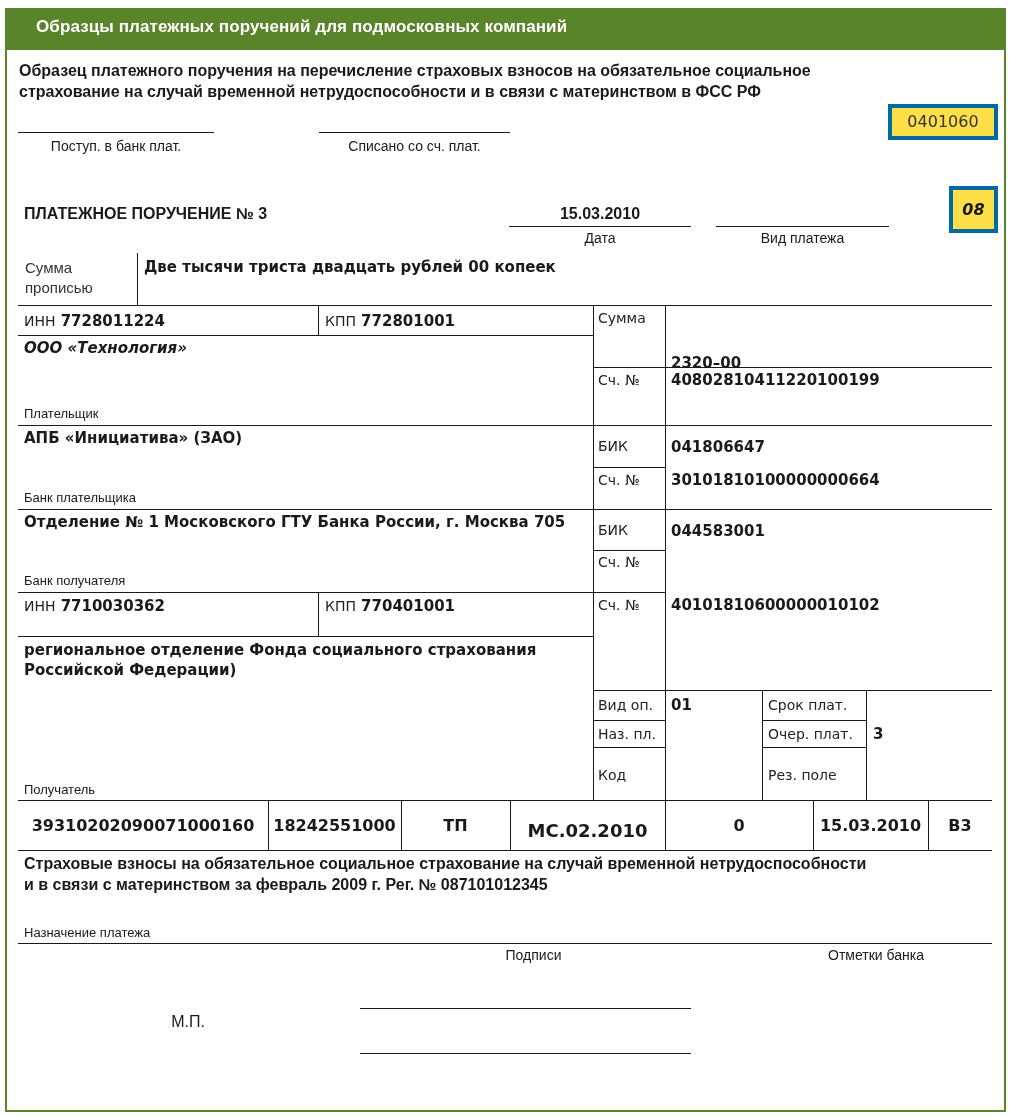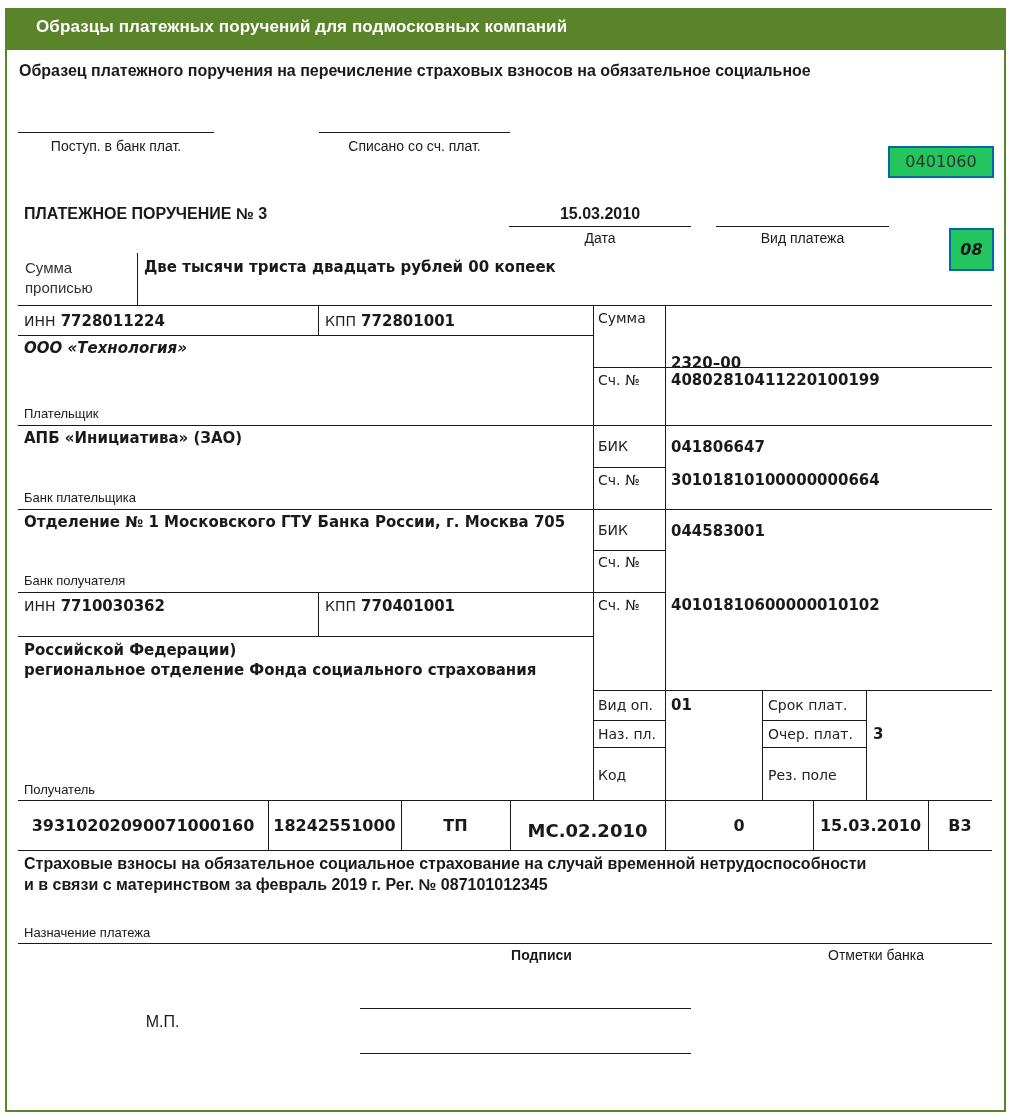--- a/index.html
+++ b/index.html
@@ -12,34 +12,35 @@
     .frame-l { left: 5px; top: 50px; width: 2px; height: 1062px; background: #5a8429; }
     .frame-r { left: 1004px; top: 50px; width: 2px; height: 1062px; background: #5a8429; }
     .frame-b { left: 5px; top: 1110px; width: 1001px; height: 2px; background: #5a8429; }
     .subtitle { left: 19px; top: 60px; font-size: 16px; font-weight: bold; line-height: 21px;
                 font-family: "Liberation Sans", sans-serif; }
     .hl { height: 1px; background: #1a1a1a; }
     .vl { width: 1px; background: #1a1a1a; }
     .small { font-size: 14px; font-family: "Liberation Sans", sans-serif; color: #1a1a1a; }
     .lbl { font-size: 14px; color: #222; }
     .val { font-size: 15px; font-weight: bold; color: #1a1a1a; }
-    .box { border: 2px solid #0369a1; background: #22c55e; margin-top: 42px; }
+    .box { border: 4px solid #0369a1; background: #fde047; }
     .center { text-align: center; }
   </style>
 </head>
 <body>
 
 <div class="abs hdr"></div>
 <div class="abs hdr-title">Образцы платежных поручений для подмосковных компаний</div>
 <div class="abs frame-l"></div>
 <div class="abs frame-r"></div>
 <div class="abs frame-b"></div>
 
 <div class="abs subtitle">
   <div>Образец платежного поручения на перечисление страховых взносов на обязательное социальное</div>
+  <div>страхование на случай временной нетрудоспособности и в связи с материнством в ФСС РФ</div>
 </div>
 
 <div class="abs box" style="left:888px; top:104px; width:102px; height:28px;">
   <div class="center" style="font-size:16px; line-height:28px; color:#333;">0401060</div>
 </div>
 
 <div class="abs hl" style="left:18px; top:132px; width:196px;"></div>
 <div class="abs small center" style="left:18px; top:138px; width:196px;">Поступ. в банк плат.</div>
 <div class="abs hl" style="left:319px; top:132px; width:191px;"></div>
 <div class="abs small center" style="left:319px; top:138px; width:191px;">Списано со сч. плат.</div>
@@ -110,22 +111,22 @@
 </div>
 <div class="abs" style="left:325px; top:596px;">
   <span class="lbl">КПП</span>
   <span class="val">770401001</span>
 </div>
 <div class="abs hl" style="left:18px; top:636px; width:575px;"></div>
 <div class="abs lbl" style="left:598px; top:597px;">Сч. №</div>
 <div class="abs val" style="left:671px; top:596px;">40101810600000010102</div>
 
 <div class="abs val" style="left:24px; top:640px; line-height:20px;">
+  <div>региональное отделение Фонда социального страхования</div>
   <div>Российской Федерации)</div>
-  <div>региональное отделение Фонда социального страхования</div>
 </div>
 <div class="abs small" style="left:24px; top:782px; font-size:13px;">Получатель</div>
 
 <div class="abs hl" style="left:593px; top:690px; width:399px;"></div>
 <div class="abs vl" style="left:762px; top:690px; height:110px;"></div>
 <div class="abs vl" style="left:866px; top:690px; height:110px;"></div>
 <div class="abs hl" style="left:593px; top:720px; width:72px;"></div>
 <div class="abs hl" style="left:593px; top:747px; width:72px;"></div>
 <div class="abs hl" style="left:762px; top:720px; width:104px;"></div>
 <div class="abs hl" style="left:762px; top:747px; width:104px;"></div>
@@ -151,22 +152,22 @@
     <div class="abs val center" style="left: 665px; top: 816px; width: 148px; font-size: 16px;">0</div>
     <div class="abs vl" style="left: 665px; top: 800px; height: 50px;"></div>
     <div class="abs val center" style="left: 813px; top: 816px; width: 115px; font-size: 16px;">15.03.2010</div>
     <div class="abs vl" style="left: 813px; top: 800px; height: 50px;"></div>
     <div class="abs val center" style="left: 928px; top: 816px; width: 64px; font-size: 16px;">В3</div>
     <div class="abs vl" style="left: 928px; top: 800px; height: 50px;"></div>
   </div>
 
 <div class="abs val" style="left:24px; top:853px; line-height:21px; font-family:'Liberation Sans',sans-serif; font-size:16px;">
   <div>Страховые взносы на обязательное социальное страхование на случай временной нетрудоспособности</div>
-  <div>и в связи с материнством за февраль 2019 г. Рег. № 087101012345</div>
+  <div>и в связи с материнством за февраль 2009 г. Рег. № 087101012345</div>
 </div>
 <div class="abs small" style="left:24px; top:925px; font-size:13px;">Назначение платежа</div>
 <div class="abs hl" style="left:18px; top:943px; width:974px;"></div>
 
-<div class="abs small center" style="left:376px; top:947px; width:331px;font-weight:bold;">Подписи</div>
+<div class="abs small center" style="left:368px; top:947px; width:331px;">Подписи</div>
 <div class="abs small center" style="left:800px; top:947px; width:152px;">Отметки банка</div>
-<div class="abs small center" style="left:120px; top:1013px; width:85px; font-size:16px;">М.П.</div>
+<div class="abs small center" style="left:120px; top:1013px; width:85px; font-size:16px;text-align:right;">М.П.</div>
 <div class="abs hl" style="left:360px; top:1008px; width:331px;"></div>
 <div class="abs hl" style="left:360px; top:1053px; width:331px;"></div>
 
 </body></html>

